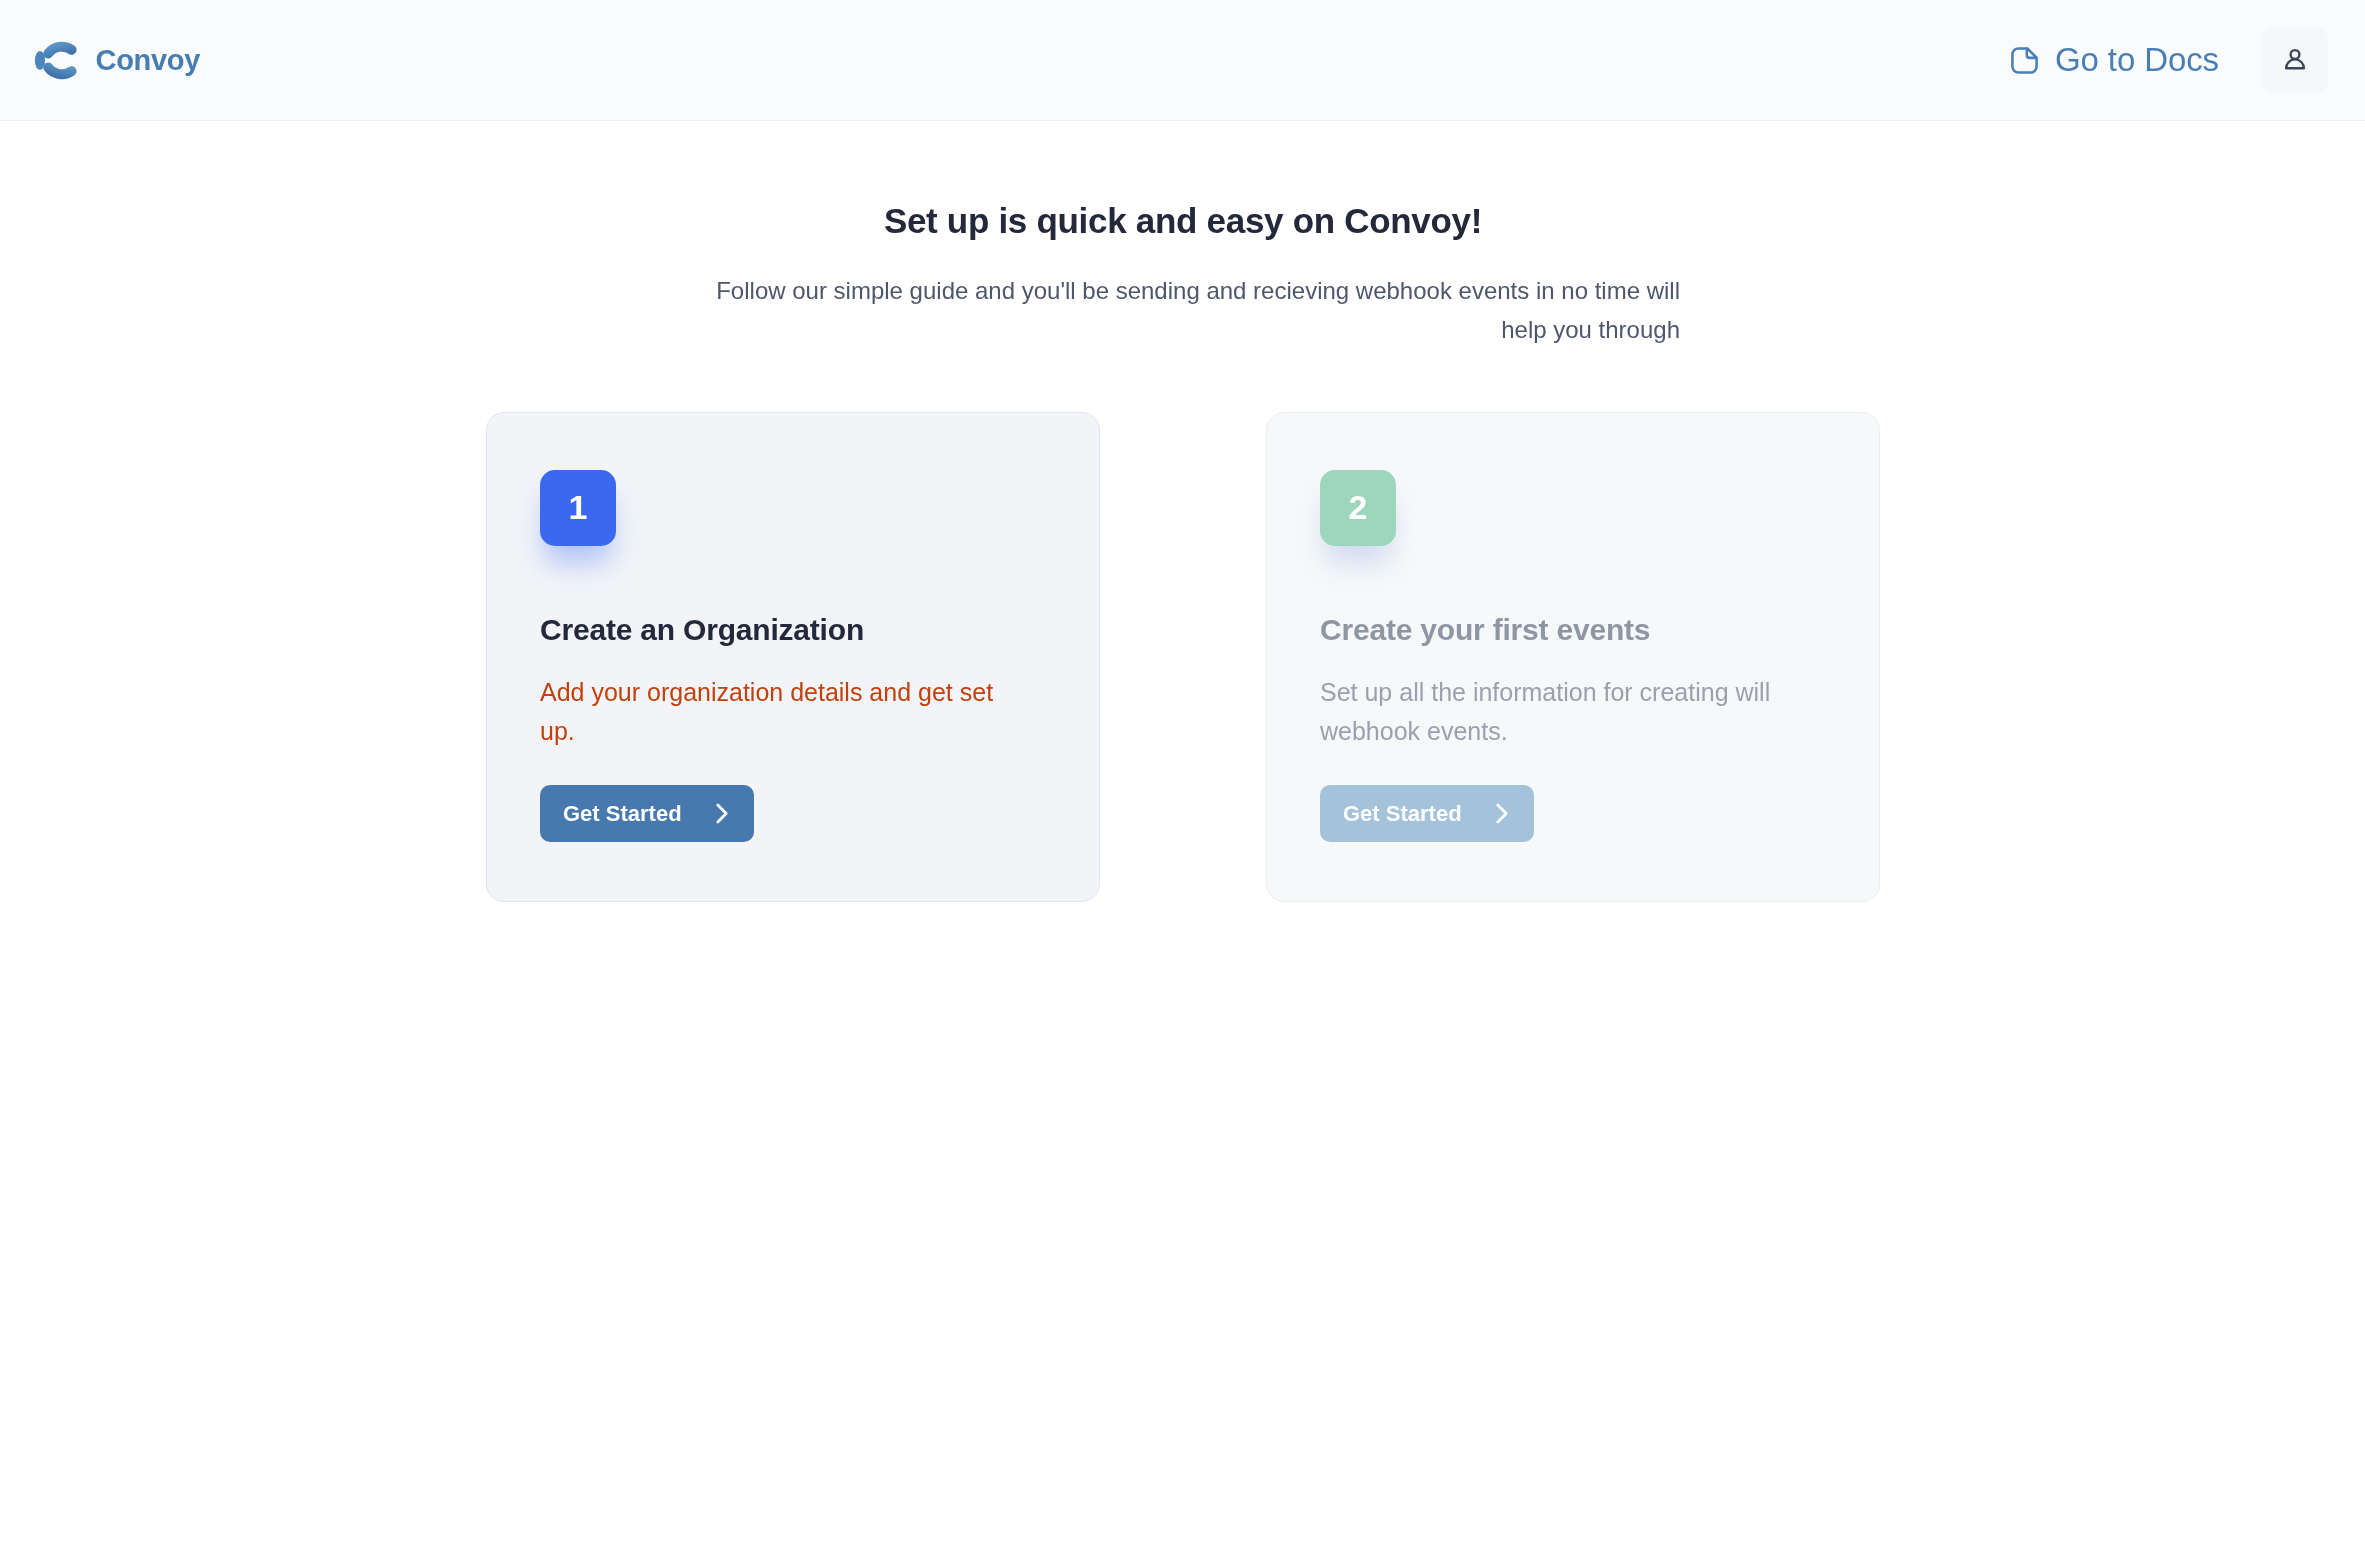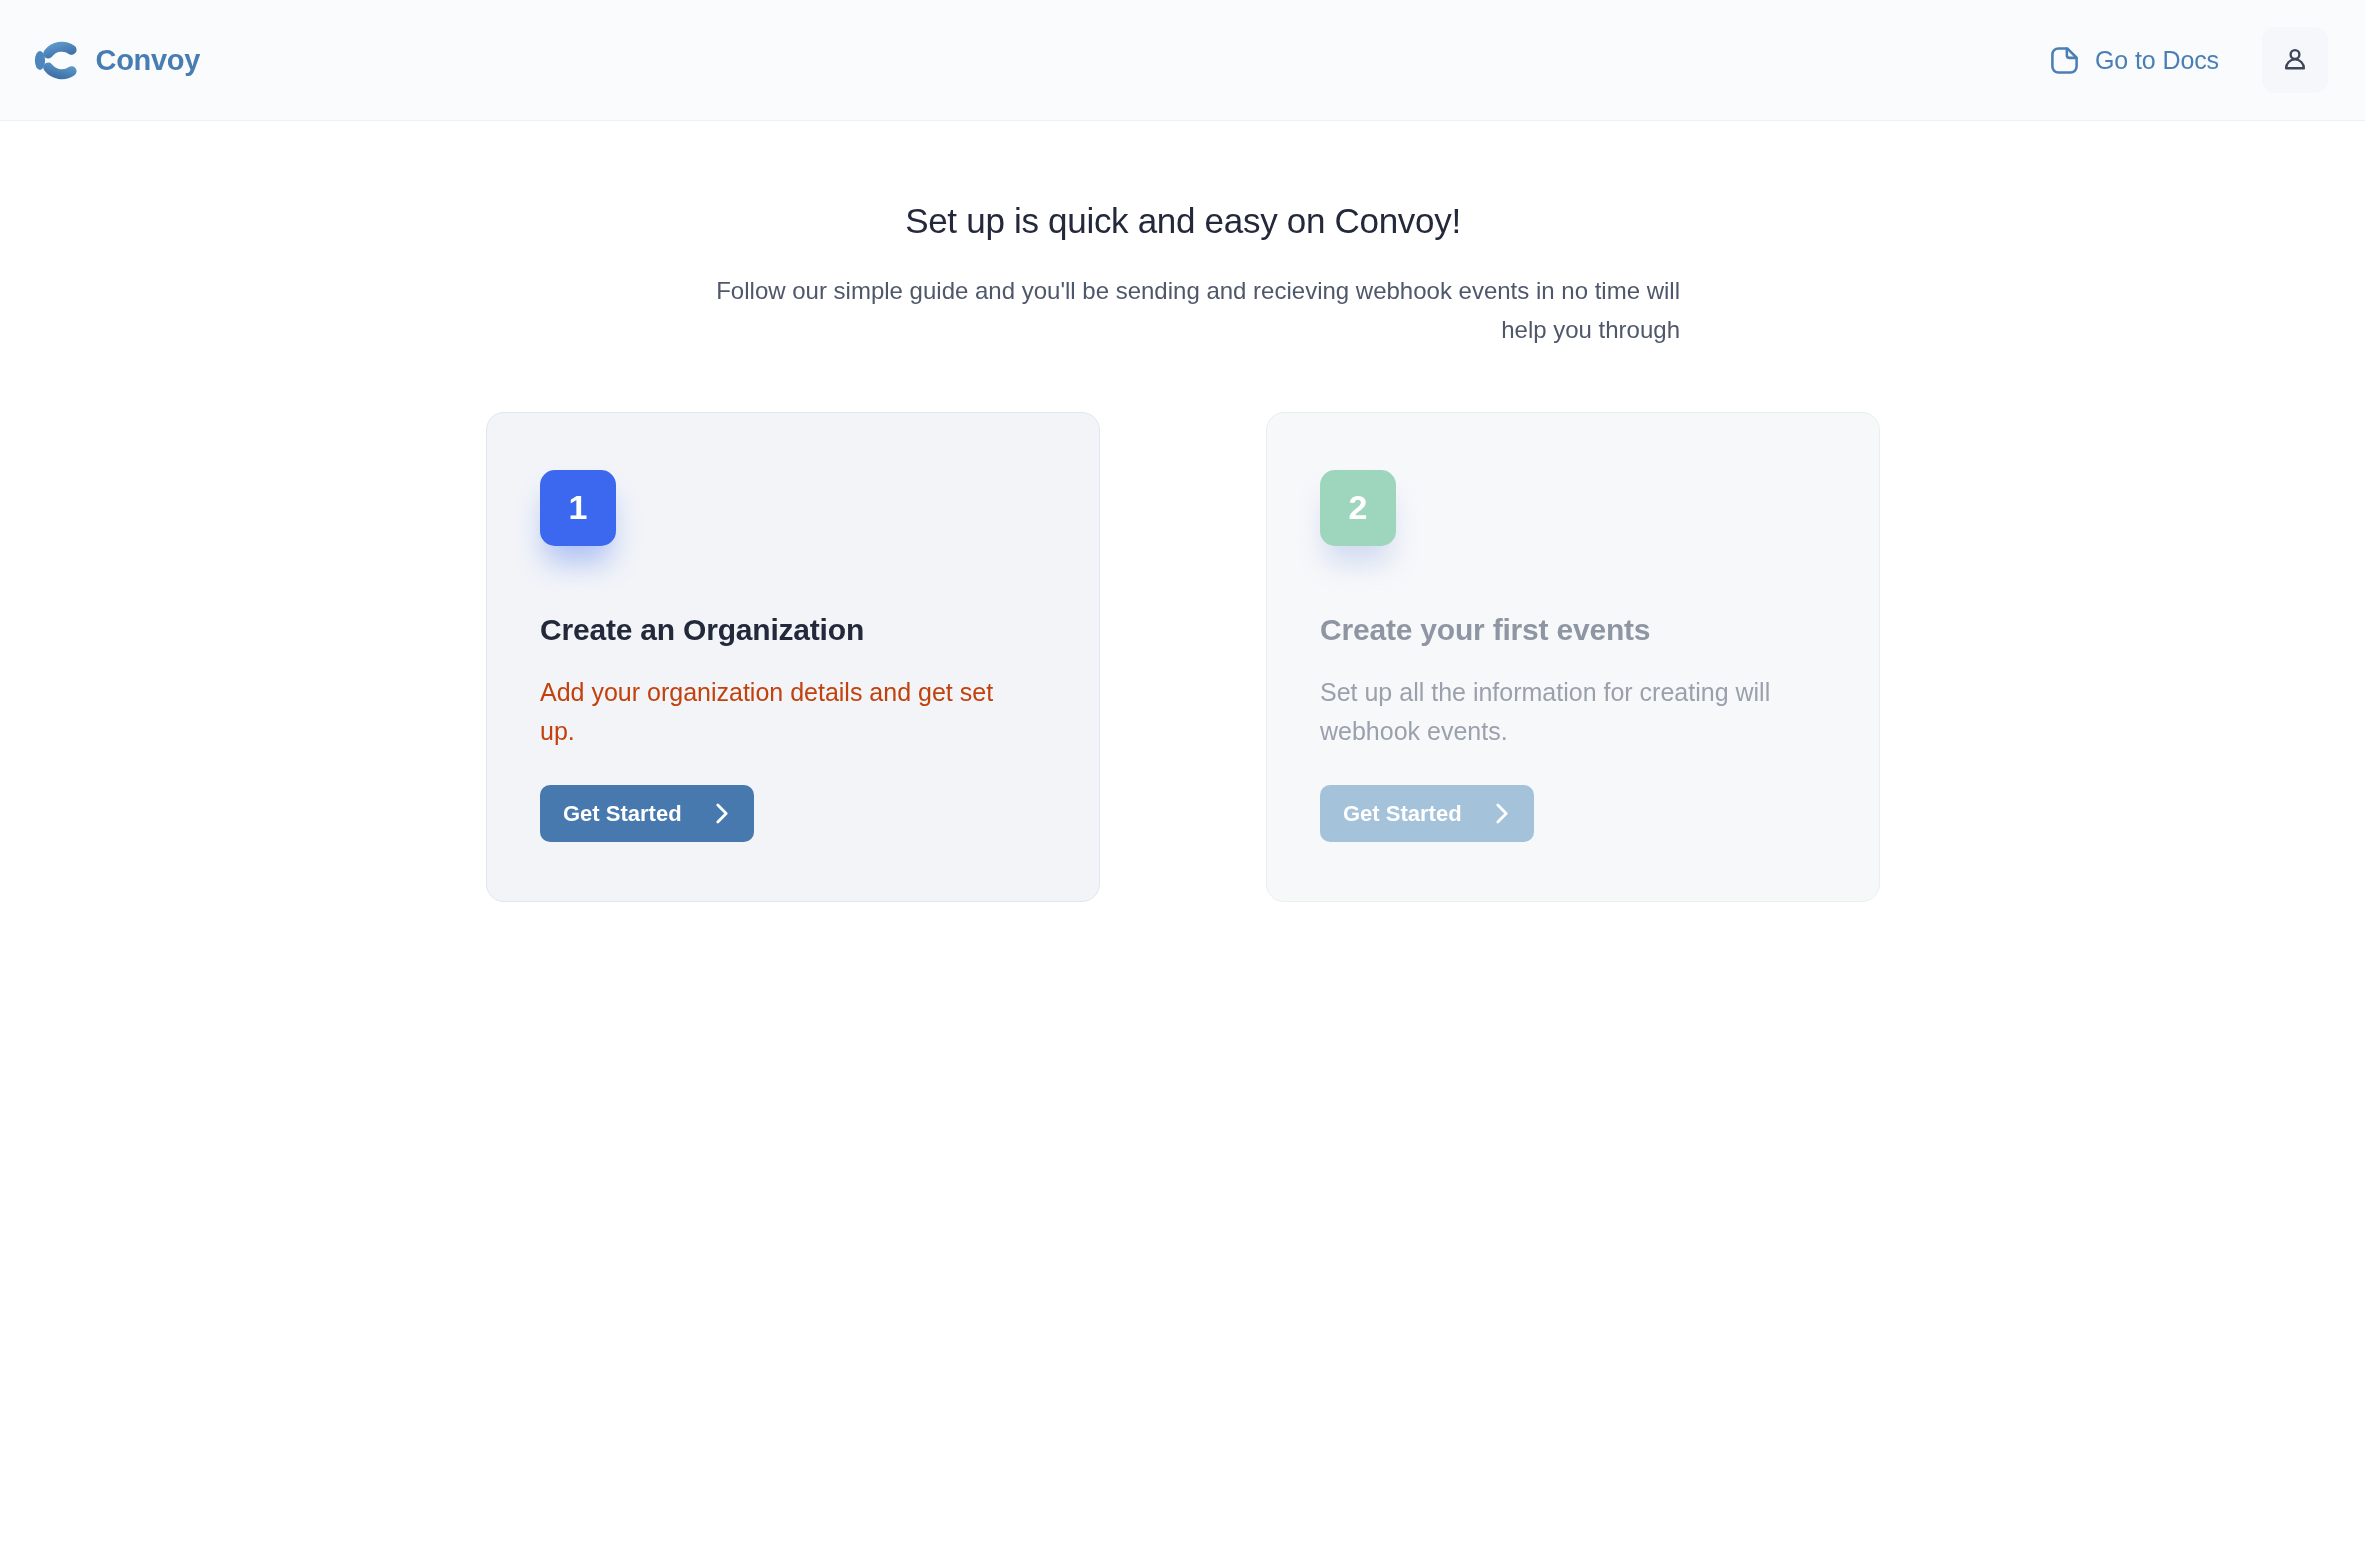--- a/index.html
+++ b/index.html
@@ -51,21 +51,21 @@
     align-items: center;
     gap: 43px;
   }
 
   .docs-link {
     display: flex;
     align-items: center;
     gap: 14px;
     text-decoration: none;
     color: #4a7fb5;
-    font-size: 25px;
+    font-size: 33px;
     font-weight: 400;
     letter-spacing: -0.1px;
     cursor: pointer;
   }
 
   .docs-icon { width: 33px; height: 33px; display: block; flex: 0 0 auto; }
 
   .profile-button {
     width: 66px;
     height: 66px;
@@ -84,21 +84,21 @@
   
   .page-body {
     padding-top: 79px;
     display: flex;
     flex-direction: column;
     align-items: center;
   }
 
   .page-title {
     font-size: 35px;
-    font-weight: 400;
+    font-weight: 700;
     color: #23293b;
     letter-spacing: -0.3px;
     text-align: center;
     line-height: 1.2;
   }
 
   .page-subtitle {
     margin-top: 30px;
     font-size: 24px;
     font-weight: 400;

